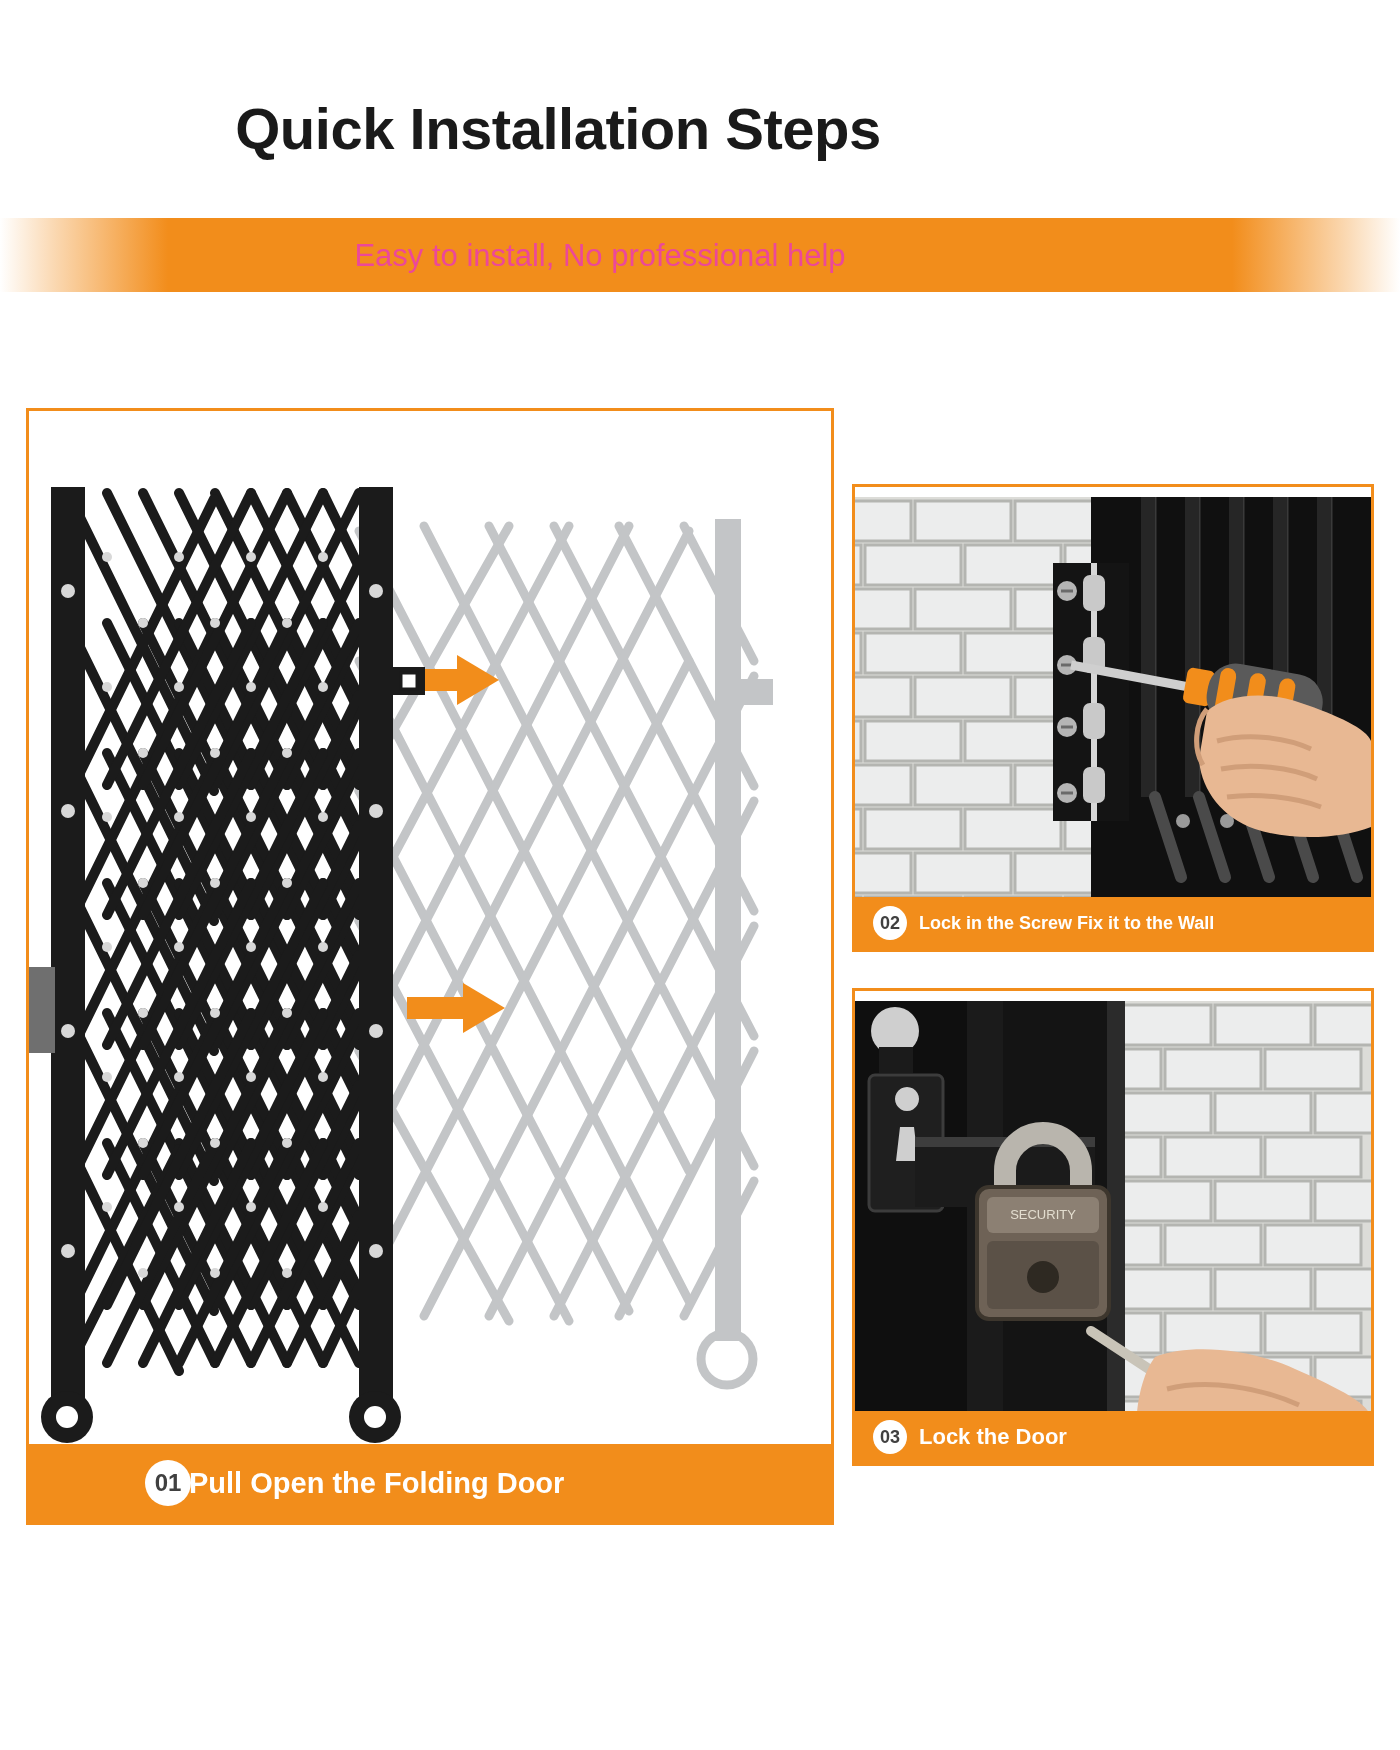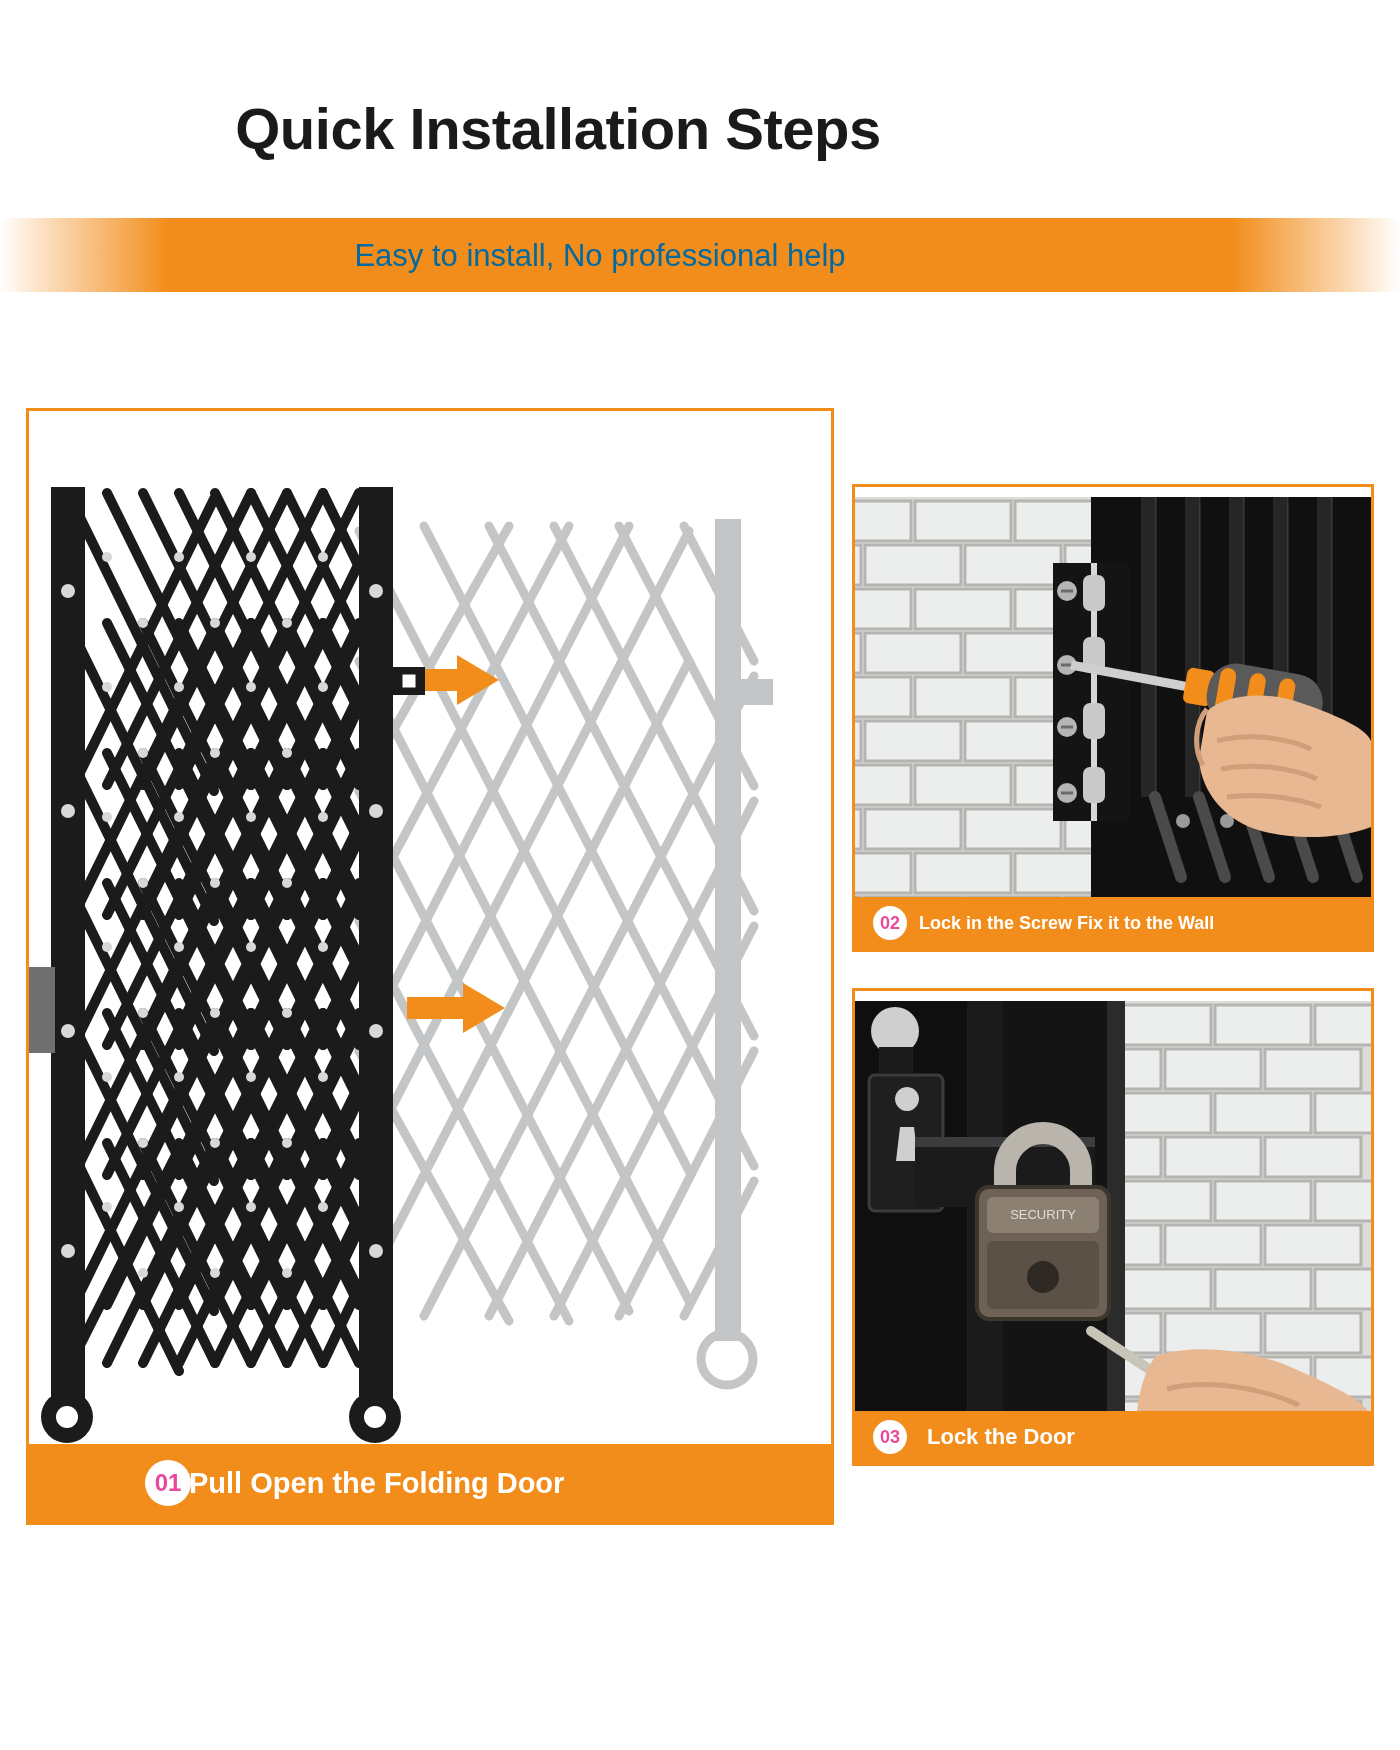--- a/index.html
+++ b/index.html
@@ -47,21 +47,21 @@
         rgba(242,141,27,0.35) 96%,
         rgba(242,141,27,0) 100%);
   }
   .subtitle {
     position: absolute;
     top: 238px;
     left: 0;
     width: 1200px;
     text-align: center;
     font-size: 31px;
-    color: #0369a1;
+    color: #ec4899;
     font-weight: normal;
   }
 
   
   .panel {
     position: absolute;
     box-sizing: border-box;
     overflow: hidden;
   }
   .panel-1 {
@@ -101,21 +101,21 @@
     box-sizing: border-box;
   }
   .cap1 { height: 78px; padding-left: 88px; }
   .cap2 { height: 52px; padding-left: 64px; }
   .cap3 { height: 52px; padding-left: 64px; }
 
   .step-badge {
     position: absolute;
     border-radius: 50%;
     background: #ffffff;
-    color: #ec4899;
+    color: #404040;
     font-weight: bold;
     display: flex;
     align-items: center;
     justify-content: center;
     box-sizing: border-box;
   }
   .badge1 {
     width: 46px; height: 46px;
     left: 116px;
     bottom: 16px;
@@ -126,21 +126,21 @@
     left: 18px;
     bottom: 9px;
     font-size: 18px;
   }
   .caption-text {
     color: #ffffff;
     font-weight: bold;
   }
   .cap1 .caption-text { font-size: 29px; margin-left: 72px; }
   .cap2 .caption-text { font-size: 18px; margin-left: 0px; }
-  .cap3 .caption-text { font-size: 22px; margin-left: 8px; }
+  .cap3 .caption-text { font-size: 22px; margin-left: 0px; }
 
   
   .illus-1 {
     position: absolute;
     left: 0; top: 0;
     width: 100%;
     height: calc(100% - 78px);
   }
 
   

